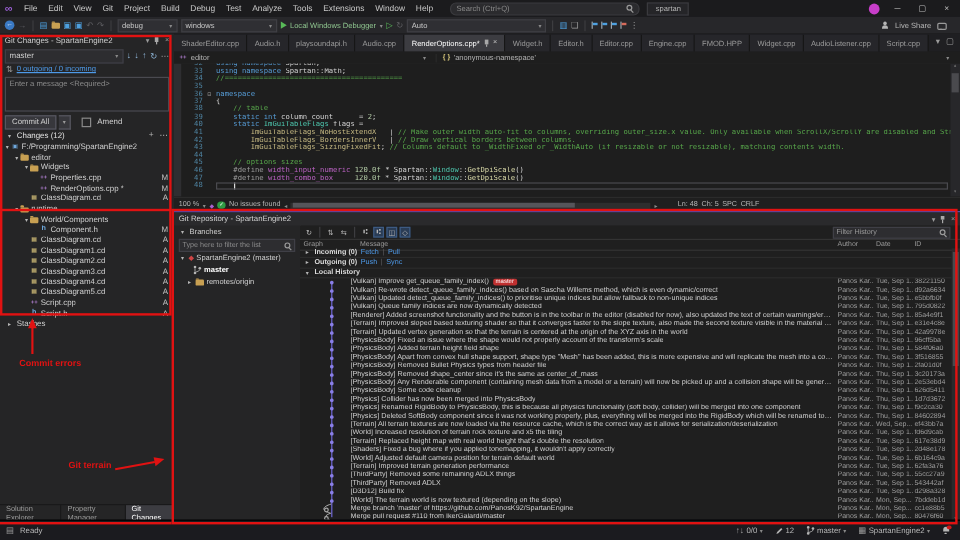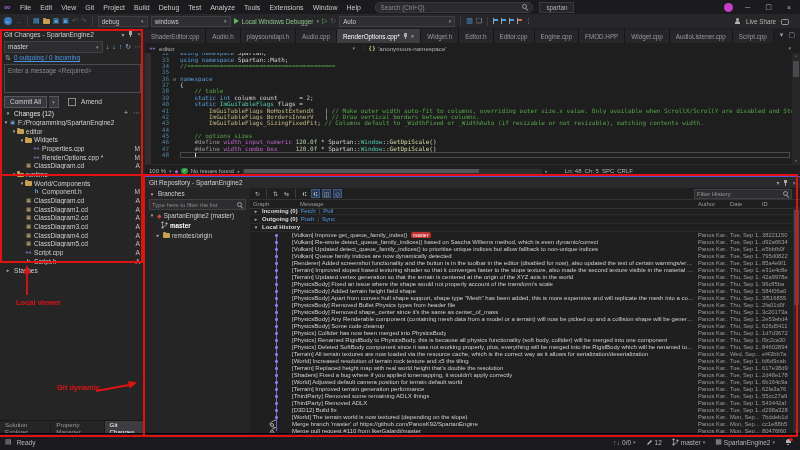--- a/index.html
+++ b/index.html
@@ -917,21 +917,21 @@
         <i class="i-bell"></i>
         <span class="bell-dot"></span>
       </span>
     </div>
   </div>
 
   <div class="ann ann-box" style="left:0;top:29px;width:143px;height:234px;"></div>
   <div class="ann ann-box" style="left:143px;top:174px;width:655px;height:263px;"></div>
   <div class="ann ann-line" style="left:0;top:174px;width:143px;height:2px;"></div>
   <div class="ann ann-line" style="left:0;top:435px;width:143px;height:2px;"></div>
-  <div class="ann ann-label" style="left:16px;top:298px;">Local viewer</div>
-  <div class="ann ann-label" style="left:57px;top:383px;">Git dynamic</div>
+  <div class="ann ann-label" style="left:16px;top:298px;">Commit errors</div>
+  <div class="ann ann-label" style="left:57px;top:383px;">Git terrain</div>
   <svg class="ann ann-svg" width="800" height="450" viewBox="0 0 800 450">
     <line x1="27" y1="295" x2="27" y2="272" stroke="#e11212" stroke-width="1.8"></line>
     <polygon points="27,265 23.4,273.5 30.6,273.5" fill="#e11212"></polygon>
     <line x1="96" y1="391" x2="129" y2="385" stroke="#e11212" stroke-width="1.8"></line>
     <polygon points="137,382.5 128,381 129.6,388.5" fill="#e11212"></polygon>
   </svg>
 </div>
 
 </body></html>

